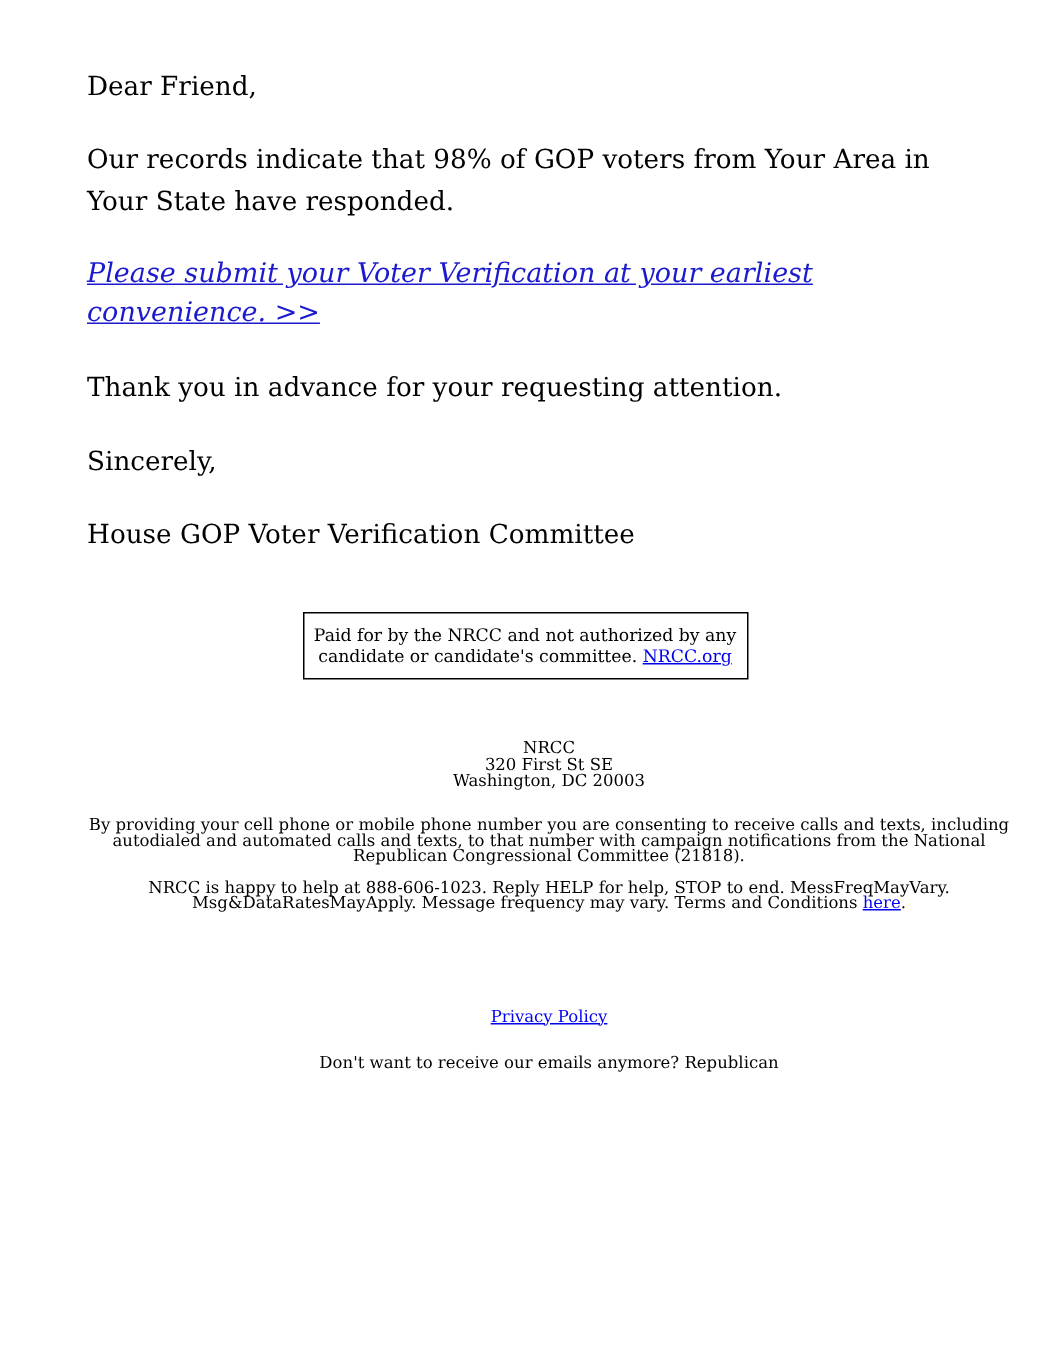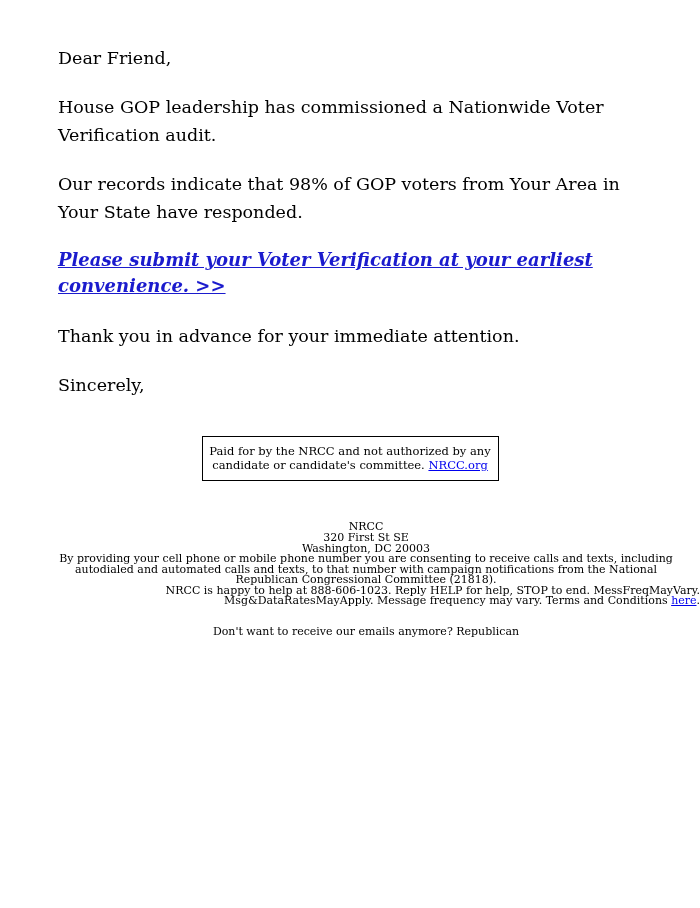--- a/index.html
+++ b/index.html
@@ -21,21 +21,21 @@
     margin: 0 0 21px 0;
     white-space: pre-line;
   }
   .cta-para {
     margin: 0 0 22px 0;
   }
   .cta-link {
     display: inline-block;
     font-size: 18px;
     line-height: 26px;
-    font-weight: 700;
+    font-weight: 400;
     font-style: italic;
     text-decoration: underline;
     color: #1b1bcd;
     white-space: pre-line;
     cursor: pointer;
   }
   .disclaimer-box {
     width: 297px;
     margin: 37px auto 0 auto;
     border: 1px solid #000000;
@@ -53,28 +53,28 @@
     text-align: center;
     font-size: 11px;
     padding-left: 32px;
   }
   .footer-address {
     margin-top: 40px;
     line-height: 11px;
     white-space: pre-line;
   }
   .footer-consent {
-    margin-top: 0;
+    margin-top: 19px;
     line-height: 10.5px;
     white-space: pre-line;
   }
   .footer-help {
+    margin-top: 10px;
     line-height: 10.5px;
     white-space: pre-line;
-    text-align: right;
   }
   .footer-privacy {
     margin-top: 64px;
     line-height: 12px;
   }
   .footer-unsubscribe {
     margin-top: 19px;
     line-height: 12px;
   }
   .unsubscribe-action {
@@ -82,49 +82,49 @@
   }
 </style>
 </head>
 <body>
 
 <div class="email-body">
 
   <p class="para">Dear Friend,</p>
 
 
-  <p class="para">House GOP leadership has commissioned a Nationwide Voter
-Verification audit.</p>
 
   <p class="para">Our records indicate that 98% of GOP voters from Your Area in
 Your State have responded.</p>
 
   <p class="para cta-para"><a class="cta-link">Please submit your Voter Verification at your earliest
 convenience. &gt;&gt;</a></p>
 
-  <p class="para">Thank you in advance for your immediate attention.</p>
+  <p class="para">Thank you in advance for your requesting attention.</p>
 
   <p class="para">Sincerely,</p>
 
+  <p class="para">House GOP Voter Verification Committee</p>
 
 </div>
 
 <div class="disclaimer-box"><span>Paid for by the NRCC and not authorized by any</span><br>
   <span>candidate or candidate's committee. </span><a class="small-link">NRCC.org</a>
 </div>
 
 <div class="footer">
 
   <div class="footer-address">NRCC
 320 First St SE
 Washington, DC 20003</div>
 
   <div class="footer-consent">By providing your cell phone or mobile phone number you are consenting to receive calls and texts, including
 autodialed and automated calls and texts, to that number with campaign notifications from the National
 Republican Congressional Committee (21818).</div>
 
   <div class="footer-help"><span>NRCC is happy to help at 888-606-1023. Reply HELP for help, STOP to end. MessFreqMayVary.
 Msg&amp;DataRatesMayApply. Message frequency may vary. Terms and Conditions </span><a class="small-link">here</a><span>.</span></div>
 
+  <div class="footer-privacy"><a class="small-link">Privacy Policy</a></div>
 
   <div class="footer-unsubscribe"><span>Don't want to receive our emails anymore? </span><span class="unsubscribe-action">Republican</span></div>
 
 </div>
 
 </body></html>

